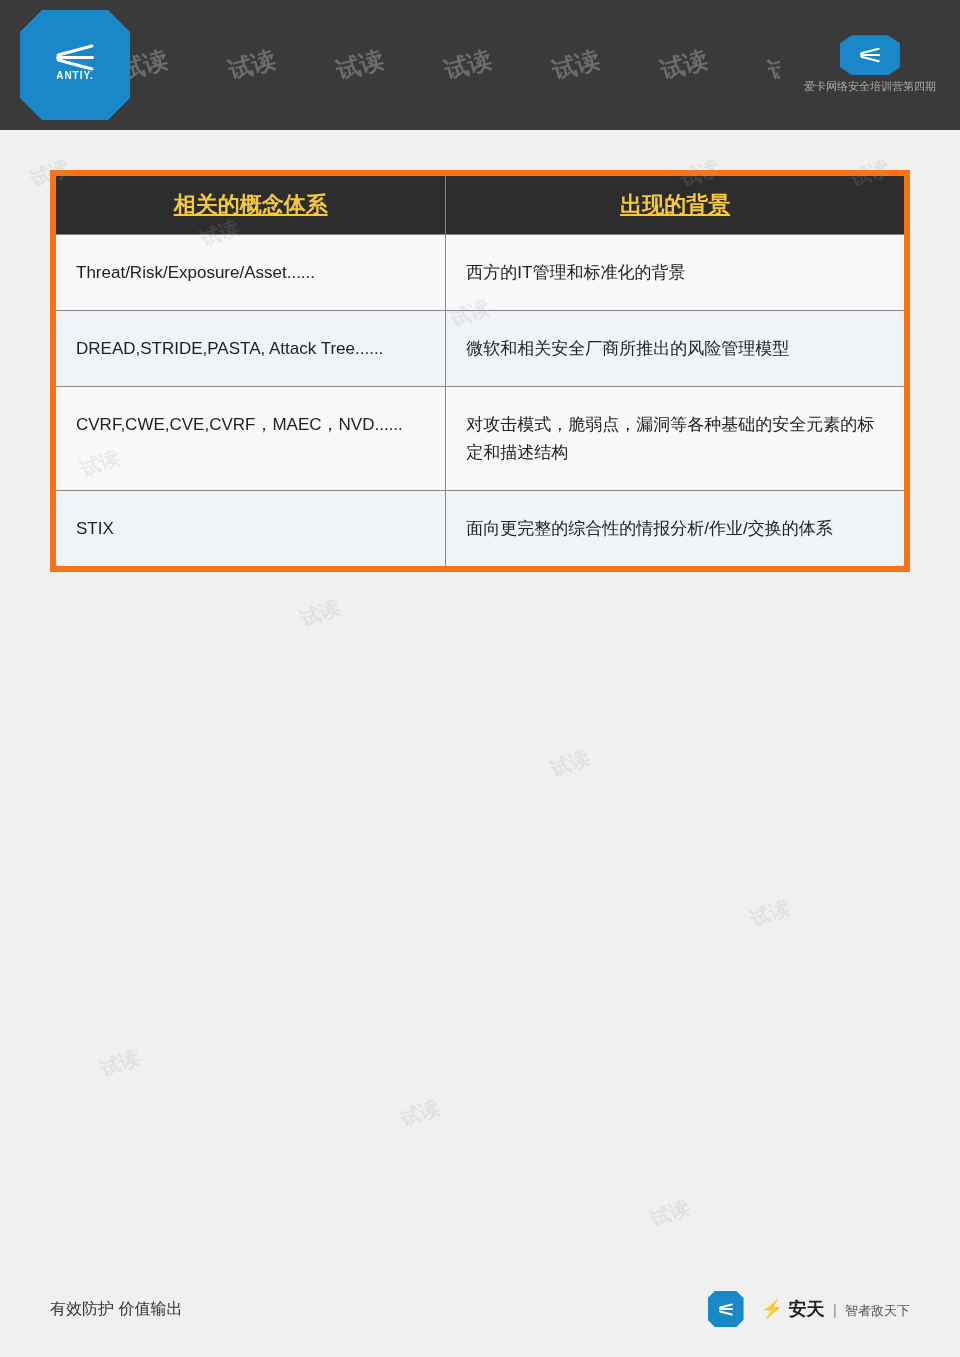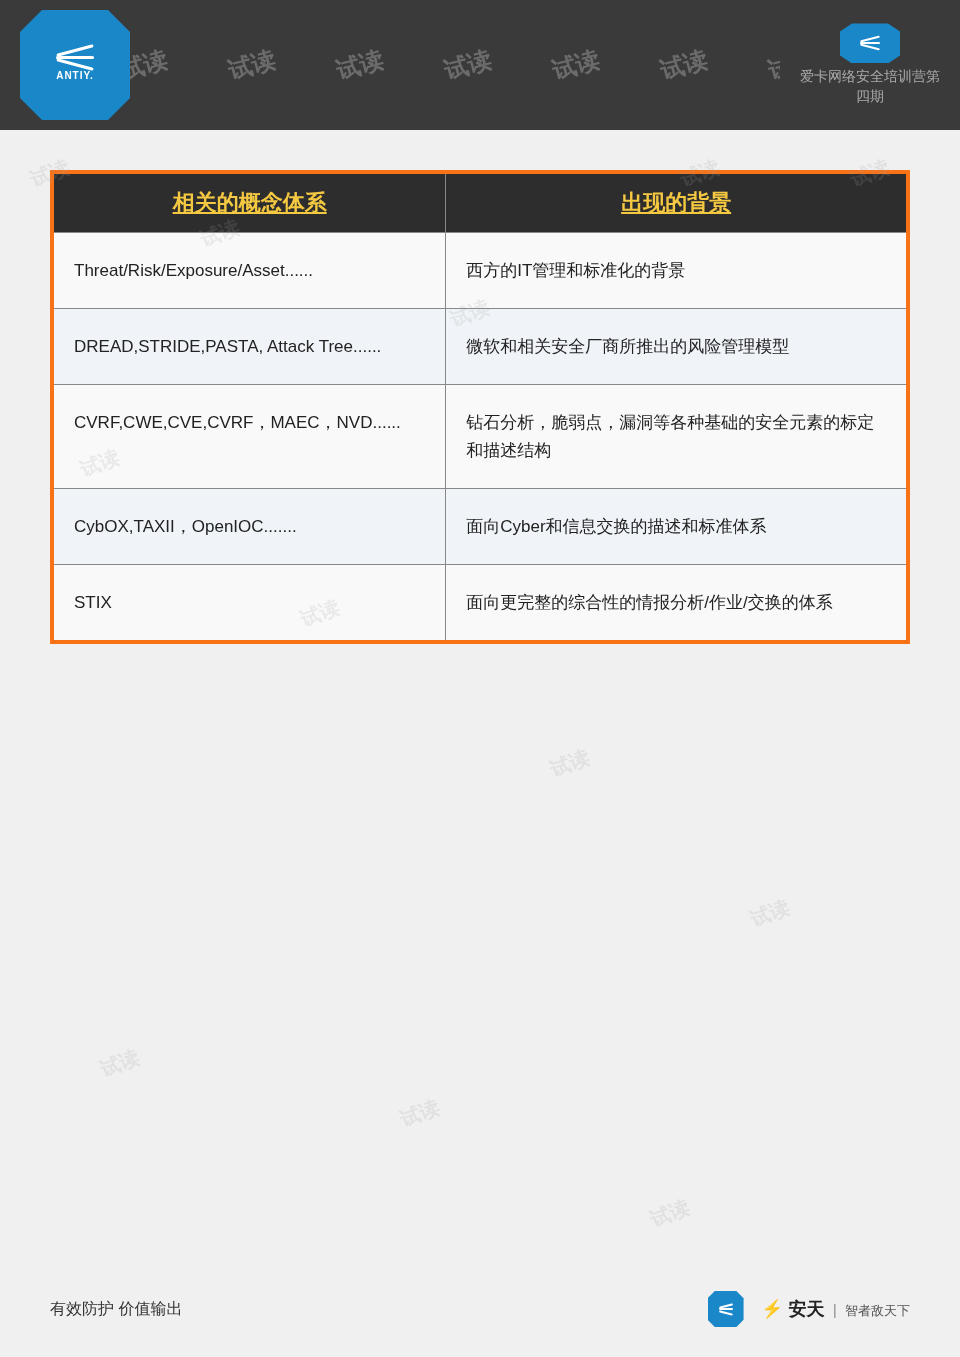--- a/index.html
+++ b/index.html
@@ -119,37 +119,37 @@
     .corner-logo-line {
       height: 2px;
       background: white;
       border-radius: 1px;
     }
     .corner-logo-line:nth-child(1) { width: 20px; transform: rotate(-15deg); }
     .corner-logo-line:nth-child(2) { width: 20px; }
     .corner-logo-line:nth-child(3) { width: 20px; transform: rotate(15deg); }
 
     .corner-text {
-      font-size: 14px;
+      font-size: 11px;
       color: #aaa;
       text-align: center;
       line-height: 1.4;
     }
 
     
     .main-content {
       padding: 40px 50px;
       position: relative;
     }
 
     
     .data-table {
       width: 100%;
       border-collapse: collapse;
-      border: 4px solid #f97316;
+      border: 6px solid #f97316;
     }
 
     .data-table th, .data-table td {
       border: 1px solid #888;
       padding: 24px 20px;
       vertical-align: top;
     }
 
     .data-table thead tr th {
       background: #2d2d2d;
@@ -323,25 +323,21 @@
     <tr>
           <td class="col-left">Threat/Risk/Exposure/Asset......</td>
           <td class="col-right">西方的IT管理和标准化的背景</td>
         </tr>
         <tr>
           <td class="col-left">DREAD,STRIDE,PASTA, Attack Tree......</td>
           <td class="col-right">微软和相关安全厂商所推出的风险管理模型</td>
         </tr>
         <tr>
           <td class="col-left">CVRF,CWE,CVE,CVRF，MAEC，NVD......</td>
-          <td class="col-right">钻石分析，脆弱点，漏洞等各种基础的安全元素的标定和描述结构</td>
-        </tr>
-        <tr>
-          <td class="col-left">CybOX,TAXII，OpenIOC.......</td>
-          <td class="col-right">面向Cyber和信息交换的描述和标准体系</td>
+          <td class="col-right">对攻击模式，脆弱点，漏洞等各种基础的安全元素的标定和描述结构</td>
         </tr>
         <tr>
           <td class="col-left">STIX</td>
           <td class="col-right">面向更完整的综合性的情报分析/作业/交换的体系</td>
         </tr>
       </tbody>
   </table>
 </div>
 
 <div class="footer">

